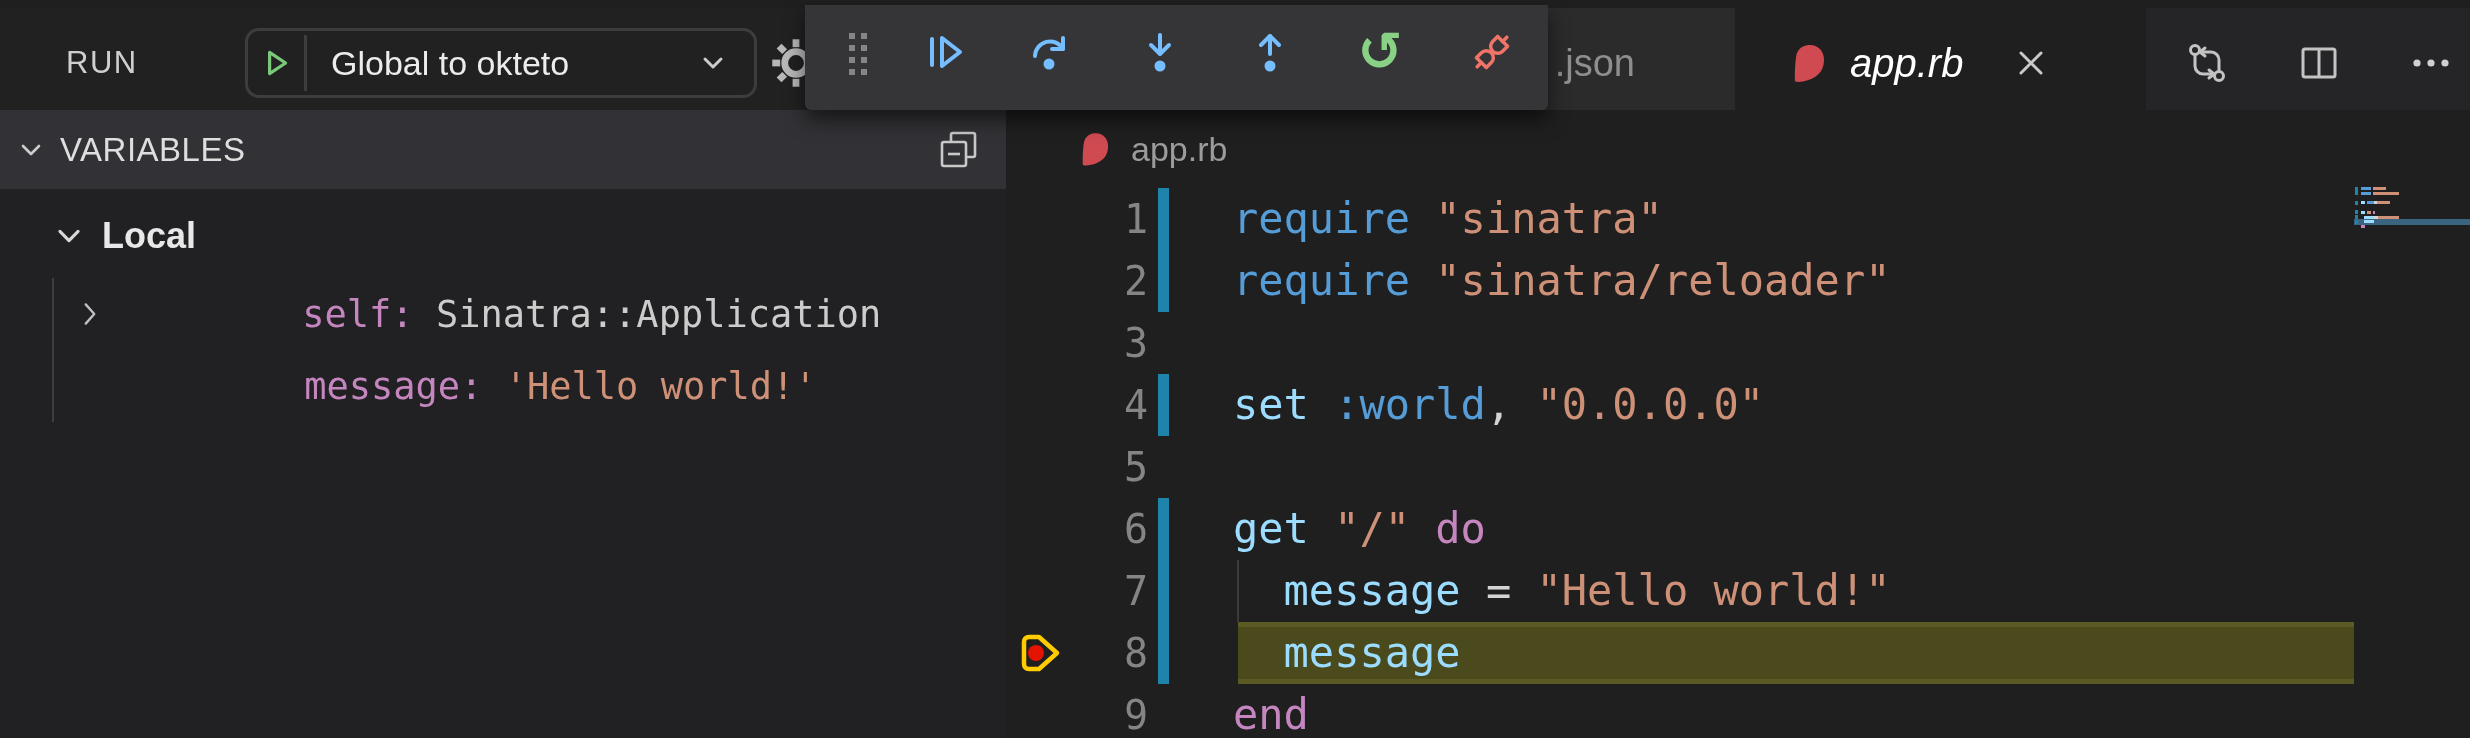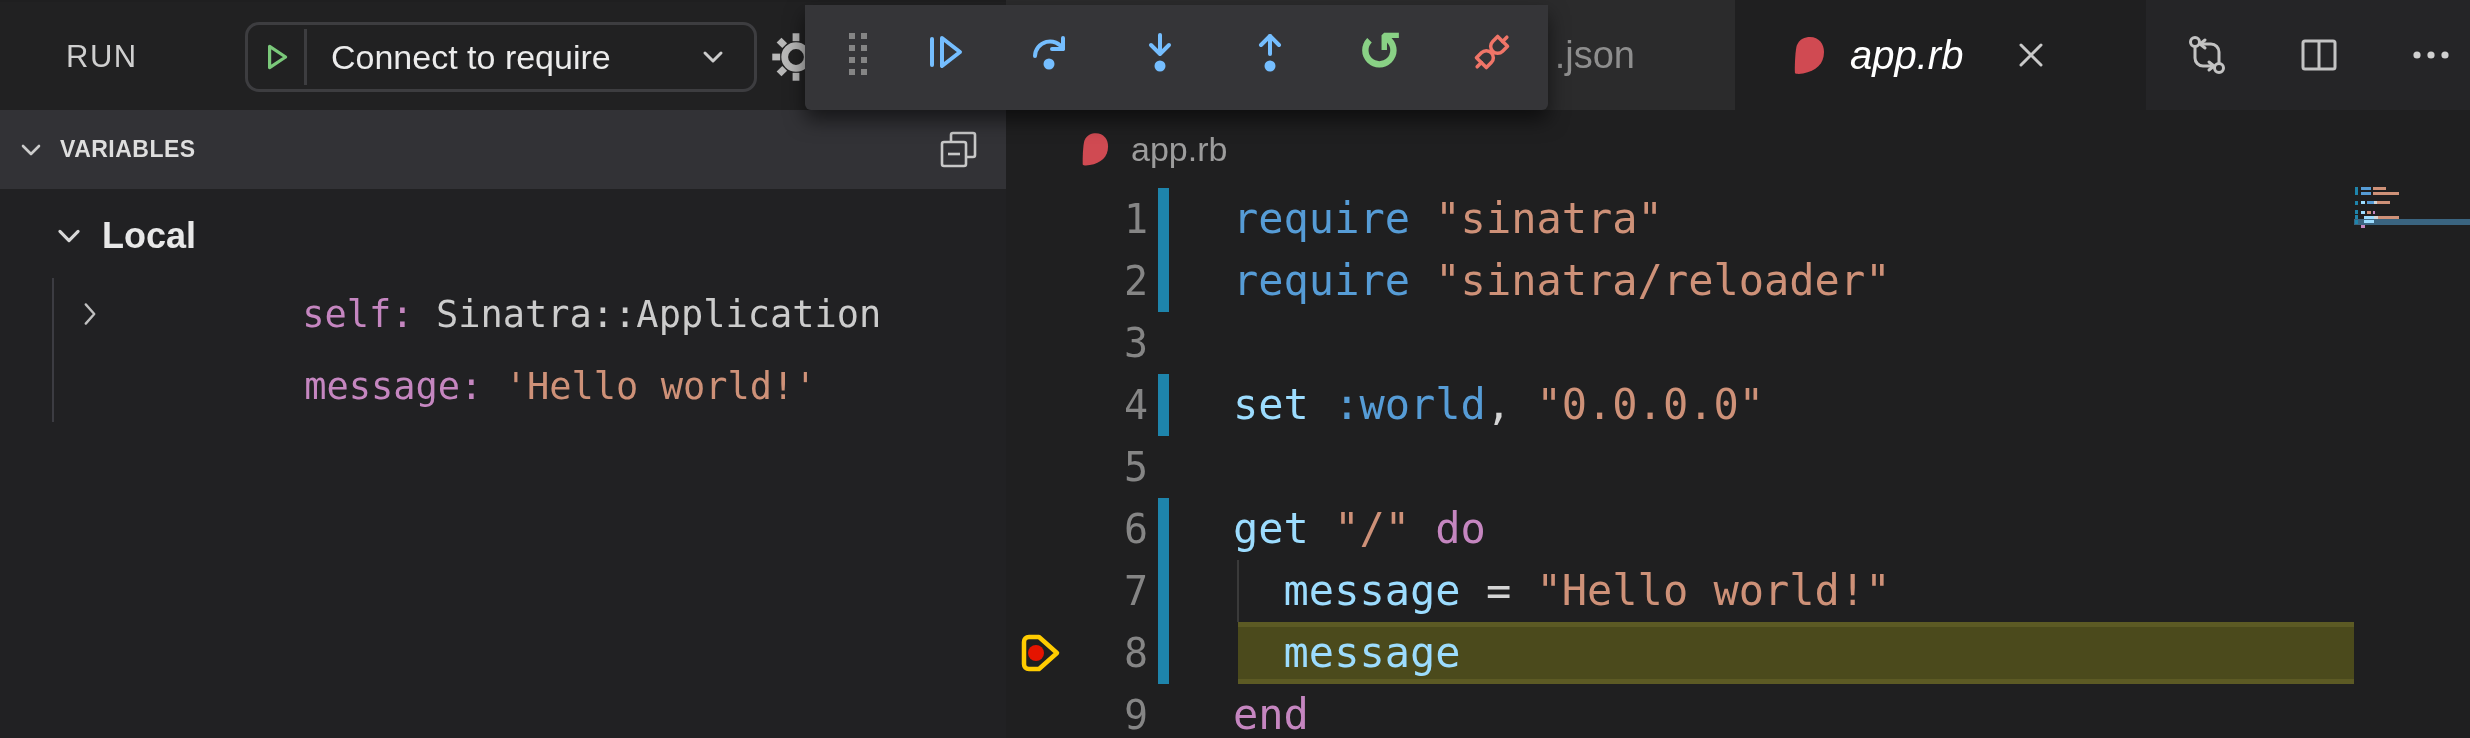--- a/index.html
+++ b/index.html
@@ -9,32 +9,32 @@
     --bg-editor:#1f1f20; --bg-sidebar:#212123; --bg-header:#323236; --bg-selected:#37373d;
     --bg-topleft:#212122; --bg-tab-inactive:#2b2b2c; --bg-actions:#252527; --bg-toolbar:#353538;
   }
   *{margin:0;padding:0;box-sizing:border-box}
   html,body{width:2470px;height:738px;overflow:hidden;background:var(--bg-editor);
     font-family:"Liberation Sans",sans-serif;-webkit-font-smoothing:antialiased}
   #stage{position:relative;width:2470px;height:738px}
 
   
   #topbar{position:absolute;left:0;top:0;width:2470px;height:110px}
-  #sidebar-head{position:absolute;left:0;top:2px;width:1006px;height:110px;background:var(--bg-topleft)}
+  #sidebar-head{position:absolute;left:0;top:8px;width:1006px;height:110px;background:var(--bg-topleft)}
   #run-label{position:absolute;left:66px;top:0;height:110px;display:flex;align-items:center;
     color:#cfcfcf;font-size:31px;letter-spacing:1.5px}
   #launch-btn{position:absolute;left:245px;top:20px;width:512px;height:70px;border:3px solid #3d3d40;
     border-radius:14px;display:flex;align-items:center;background:var(--bg-topleft)}
   .play-icon{margin-left:12px;flex:0 0 auto}
   .sep{width:3px;height:56px;background:#3d3d40;margin-left:12px}
   #launch-label{margin-left:24px;color:#ececec;font-size:34px;flex:1}
   .chev-dd{margin-right:26px;flex:0 0 auto}
   #gear{position:absolute;left:770px;top:29px;z-index:2}
 
-  #tabstrip{position:absolute;left:1006px;top:0;right:0;height:110px;display:flex}
+  #tabstrip{position:absolute;left:1006px;top:8px;right:0;height:110px;display:flex}
   #tab-json{width:729px;height:110px;background:var(--bg-tab-inactive);display:flex;align-items:center;
     justify-content:flex-end;padding-right:100px}
   #tab-json span{color:#8e8e8e;font-size:38px}
   #tab-active{width:411px;height:110px;background:var(--bg-editor);display:flex;align-items:center;padding-left:55px}
   #tab-active .rb-icon{width:38px;height:46px;margin-right:22px}
   #tab-active-label{color:#fff;font-size:40px;font-style:italic}
   #tab-close{margin-left:44px;display:flex;align-items:center;justify-content:center;width:48px;height:48px}
   #editor-actions{flex:1;height:110px;background:var(--bg-actions);display:flex;align-items:center;
     padding-left:38px;gap:66px}
   .act-btn{width:46px;height:46px;display:flex;align-items:center;justify-content:center}
@@ -46,21 +46,21 @@
   #dt-grip{left:30px}#dt-continue{left:117px}#dt-over{left:222px}#dt-into{left:332px}
   #dt-out{left:442px}#dt-restart{left:552px}#dt-disc{left:664px}
   #dt-restart .glyph{color:var(--green-icon);font-size:54px;font-weight:bold;line-height:46px;
     font-family:"DejaVu Sans",sans-serif}
 
   
   #sidebar{position:absolute;left:0;top:110px;width:1006px;height:628px;background:var(--bg-sidebar)}
   #vars-header{position:absolute;left:0;top:0;width:1006px;height:79px;background:var(--bg-header);
     display:flex;align-items:center}
   #vars-header .chev{margin-left:16px}
-  #vars-title{margin-left:14px;color:#dedede;font-size:23px;font-weight:bold;letter-spacing:.5px}
+  #vars-title{margin-left:14px;color:#dedede;font-size:33px;font-weight:normal;letter-spacing:.5px}
   #collapse-btn{position:absolute;right:24px;top:17px;width:46px;height:46px}
   .scope-row{position:absolute;left:0;width:1006px;height:72px;display:flex;align-items:center}
   #row-local{top:90px}
   #row-self{top:168px}
   #row-message{top:240px}
   #row-global{top:312px;height:73px;background:var(--bg-selected)}
   .scope-label{color:#e8e8e8;font-size:36px;font-weight:bold}
   .mono-var{font-family:"DejaVu Sans Mono",monospace;font-size:37px;white-space:pre}
   .var-name{color:var(--c-kwp)}
   .val-plain{color:#cccccc}
@@ -103,21 +103,21 @@
     <div id="sidebar-head">
       <div id="run-label">RUN</div>
 
       <div id="launch-btn">
         <span class="play-icon">
           <svg width="32" height="32" viewBox="0 0 30 30">
               <path d="M9,5 L24,15 L9,25 Z" fill="none" stroke="#7ac87a" stroke-width="3" stroke-linejoin="round"></path>
             </svg>
         </span>
         <span class="sep"></span>
-        <span id="launch-label">Connect to require</span>
+        <span id="launch-label">Global to okteto</span>
         <span class="chev-dd">
           <svg width="30" height="30" viewBox="0 0 30 30">
               <path d="M7,11 L15,19 L23,11" fill="none" stroke="#cccccc" stroke-width="3" stroke-linecap="round" stroke-linejoin="round"></path>
             </svg>
         </span>
       </div>
 
       <div id="gear">
         <svg width="52" height="52" viewBox="0 0 46 46" stroke="#b8b8b8" fill="none">
           <circle cx="23" cy="23" r="10" stroke-width="6"></circle>

